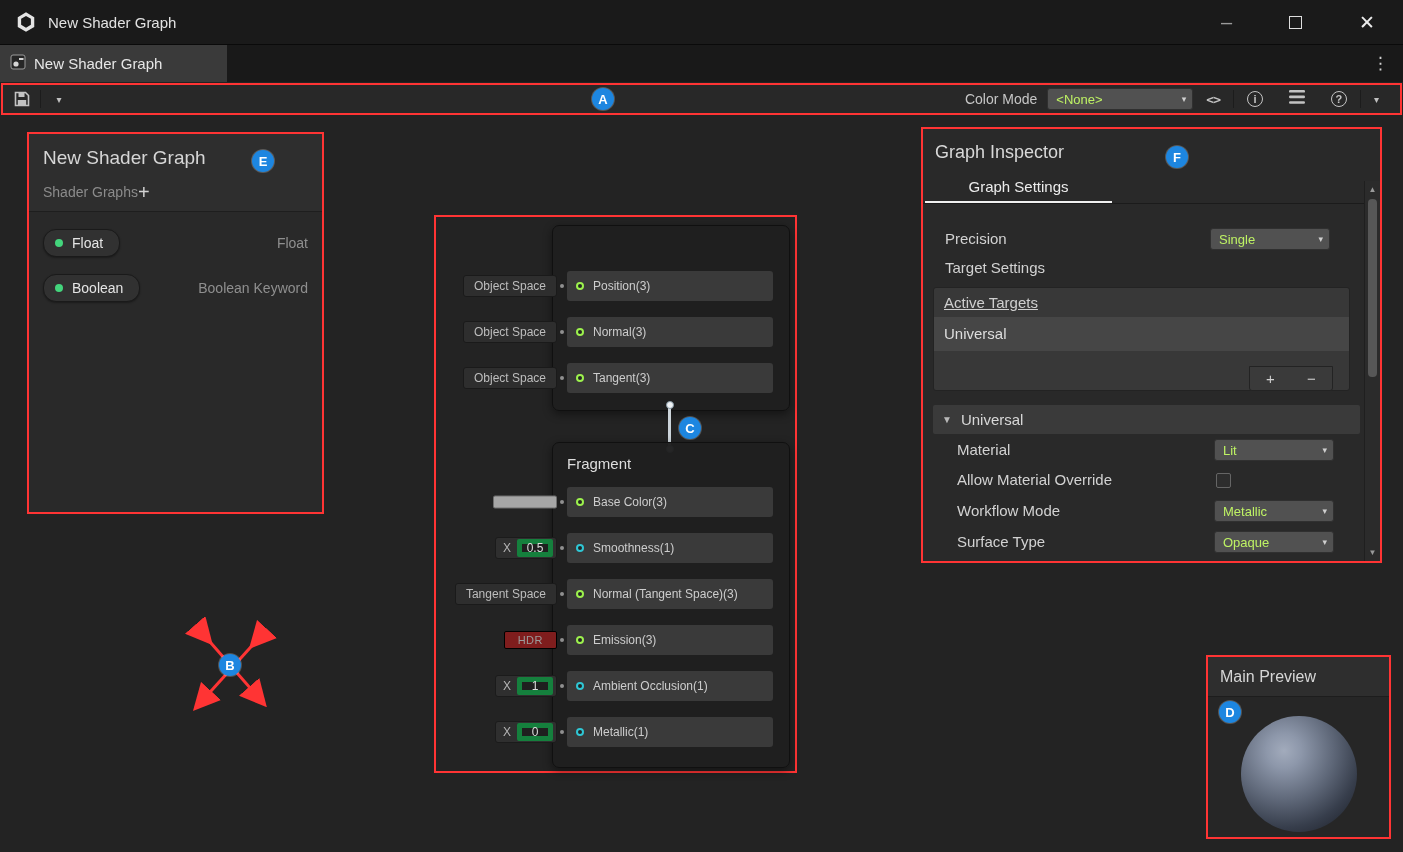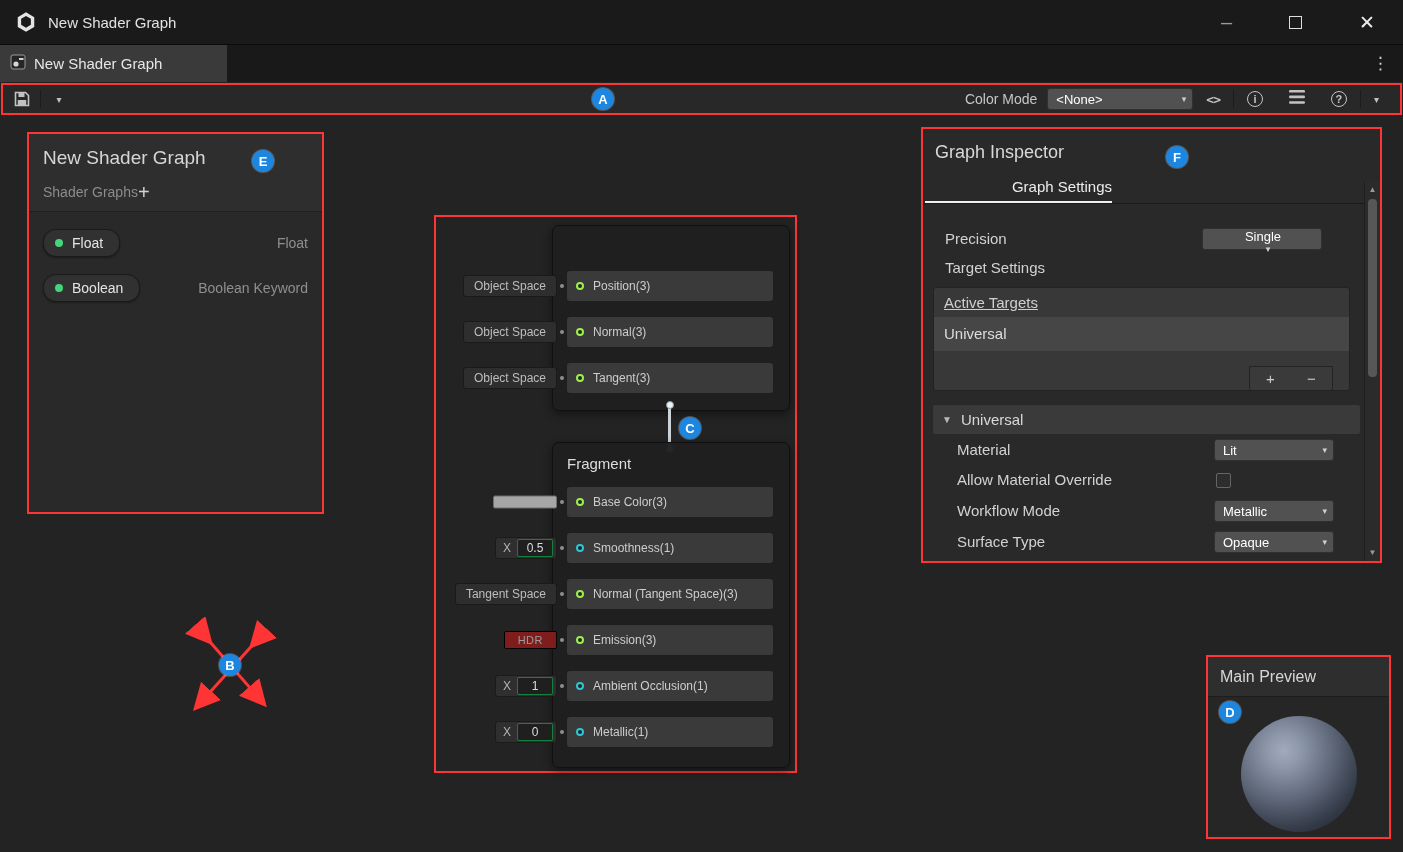--- a/index.html
+++ b/index.html
@@ -23,21 +23,21 @@
 
   
   #toolbar { position:absolute; left:1px; top:83px; width:1401px; height:32px; background:#282828; border:2px solid #ff3434; display:flex; align-items:center; padding:0 8px; gap:7px; }
   .tb-btn { display:flex; align-items:center; justify-content:center; height:22px; min-width:22px; }
   .tb-sep { width:1px; height:18px; background:#1c1c1c; }
   .tb-caret { font-size:10px; color:#c0c0c0; }
   #tb-right { margin-left:auto; display:flex; align-items:center; }
   #tb-right .cell { display:flex; align-items:center; justify-content:center; height:24px; padding:0 13px; }
   .cm-label { font-size:14px; color:#c6c6c6; padding-right:10px; }
   .dropdown { background:#515151; border:1px solid #303030; border-radius:3px; height:22px; display:flex; align-items:center; justify-content:space-between; padding:0 6px 0 8px; }
-  .dropdown .dd-val { font-size:13px; color:#ffffff; white-space:nowrap; }
+  .dropdown .dd-val { font-size:13px; color:#bef264; white-space:nowrap; }
   .dropdown .dd-arrow { font-size:9px; color:#d0d0d0; margin-left:10px; }
   #cm-dropdown { width:146px; }
   .icon-circle { width:16px; height:16px; border-radius:50%; border:1.2px solid #c4c4c4; color:#c4c4c4; font-size:11px; display:flex; align-items:center; justify-content:center; font-weight:bold; font-style:normal; }
   .code-glyph { font-family:"DejaVu Sans Mono",monospace; font-size:13px; color:#c4c4c4; font-weight:bold; letter-spacing:-1px; }
 
   
   #graph { position:absolute; left:0; top:115px; width:1403px; height:737px; background:#232323; }
 
   
   .badge { position:absolute; width:22px; height:22px; border-radius:50%; background:#1d86e0; color:#fff; font-size:13px; font-weight:bold; display:flex; align-items:center; justify-content:center; z-index:60; box-shadow:0 0 0 1px rgba(255,255,255,.22); }
@@ -63,34 +63,34 @@
   .node-title { padding:12px 14px; font-size:15px; color:#dedede; }
   .port-row { position:absolute; left:14px; width:206px; height:30px; background:#3a3a3a; border-radius:3px; display:flex; align-items:center; }
   .port-ring { width:8px; height:8px; border:2px solid #9cf14d; border-radius:50%; margin:0 9px; background:#242424; flex:none; }
   .port-ring.f { border-color:#2fc6d4; }
   .port-label { font-size:12px; color:#cdcdcd; white-space:nowrap; }
   .side-ctrl { position:absolute; right:calc(100% + 10px); top:50%; transform:translateY(-50%); display:flex; align-items:center; }
   .conn-dot { position:absolute; right:calc(100% + 3px); top:50%; transform:translateY(-50%); width:4px; height:4px; border-radius:50%; background:#8f8f8f; }
   .binding-pill { background:#2e2e2e; border:1px solid #1a1a1a; border-radius:3px; padding:3px 10px; font-size:12px; color:#bdbdbd; white-space:nowrap; }
   .ctrl-x { background:#2f2f2f; border:1px solid #1b1b1b; border-radius:3px; padding:1px 3px; display:flex; align-items:center; gap:6px; }
   .ctrl-x .xl { font-size:12px; color:#b4b4b4; padding-left:4px; }
-  .ctrl-x .xv { background:#1f1f1f; border:1px solid #15803d; border-radius:2px; min-width:36px; height:18px; font-size:12px; color:#dcdcdc; display:flex; align-items:center; justify-content:center; padding:0 4px; }
+  .ctrl-x .xv { background:#1f1f1f; border:5px solid #15803d; border-radius:2px; min-width:36px; height:18px; font-size:12px; color:#dcdcdc; display:flex; align-items:center; justify-content:center; padding:0 4px; }
   .ctrl-swatch { width:64px; height:13px; background:#a6a6a6; border:1px solid #6f6f6f; border-radius:2px; }
   .ctrl-hdr { background:#7f1d1d; border:1px solid #000; border-radius:2px; color:#9b9b9b; font-size:11px; padding:2px 13px; letter-spacing:.5px; }
   #edge-c { position:absolute; left:232px; top:190px; width:3px; height:40px; background:#ccd4da; border-radius:2px; }
   #edge-c .ep { position:absolute; left:50%; transform:translateX(-50%); width:8px; height:8px; border-radius:50%; background:#eef2f5; border:1px solid #8899a5; }
   #edge-c .ep.t { top:-6px; } #edge-c .ep.b { bottom:-6px; }
   #arrows-b { position:absolute; left:182px; top:617px; z-index:55; }
 
   
   #inspector { position:absolute; left:921px; top:127px; width:461px; height:436px; border:2px solid #ff3434; background:rgba(42,42,42,.98); }
   .insp-title { padding:13px 12px 8px; font-size:18px; color:#d8d8d8; }
   .insp-tabs { display:flex; height:33px; border-bottom:1px solid #1b1b1b; padding-left:2px; }
   .insp-tab { width:187px; text-align:center; font-size:15px; color:#bdbdbd; line-height:31px; }
-  .insp-tab.active { color:#ececec; border-bottom:2px solid #f0f0f0;text-align:right; }
+  .insp-tab.active { color:#ececec; border-bottom:2px solid #f0f0f0; }
   .set-label { position:absolute; font-size:15px; color:#d2d2d2; line-height:30px; white-space:nowrap; }
   .insp-dd { position:absolute; width:120px; }
   #at-box { position:absolute; left:10px; top:158px; width:417px; height:104px; background:#383838; border:1px solid #232323; border-radius:3px; }
   #at-box .at-head { font-size:15px; color:#cfcfcf; padding:6px 10px;text-decoration:underline; }
   #at-box .at-item { height:34px; background:#464646; font-size:15px; color:#dedede; line-height:34px; padding-left:10px; }
   #at-btns { position:absolute; right:16px; bottom:-1px; width:84px; height:25px; background:#3a3a3a; border:1px solid #232323; border-radius:0 0 3px 3px; display:flex; }
   #at-btns span { flex:1; text-align:center; font-size:15px; color:#d0d0d0; line-height:23px; }
   #universal-foldout { position:absolute; left:10px; top:276px; width:427px; height:29px; background:#3a3a3a; border-radius:2px; display:flex; align-items:center; gap:9px; padding-left:9px; }
   #universal-foldout .tri { font-size:10px; color:#b8b8b8; }
   #universal-foldout .fl { font-size:15px; color:#d8d8d8; }
@@ -319,21 +319,21 @@
   <line x1="76" y1="22" x2="20" y2="84" stroke="#ff3434" stroke-width="3" marker-start="url(#ah)" marker-end="url(#ah)"></line>
 </svg>
 
 <div id="inspector">
   <div class="insp-title">Graph Inspector</div>
   <div class="insp-tabs">
     <span class="insp-tab active">Graph Settings</span>
   </div>
 
   <span class="set-label" style="left:22px; top:95px;">Precision</span>
-  <div class="dropdown insp-dd" style="left:279px; top:99px;flex-direction:column;">
+  <div class="dropdown insp-dd" style="left:287px; top:99px;">
     <span class="dd-val">Single</span>
     <span class="dd-arrow">▾</span>
   </div>
 
   <span class="set-label" style="left:22px; top:124px;">Target Settings</span>
 
   <div id="at-box">
     <div class="at-head">Active Targets</div>
     <div class="at-item">Universal</div>
     <div id="at-btns">

